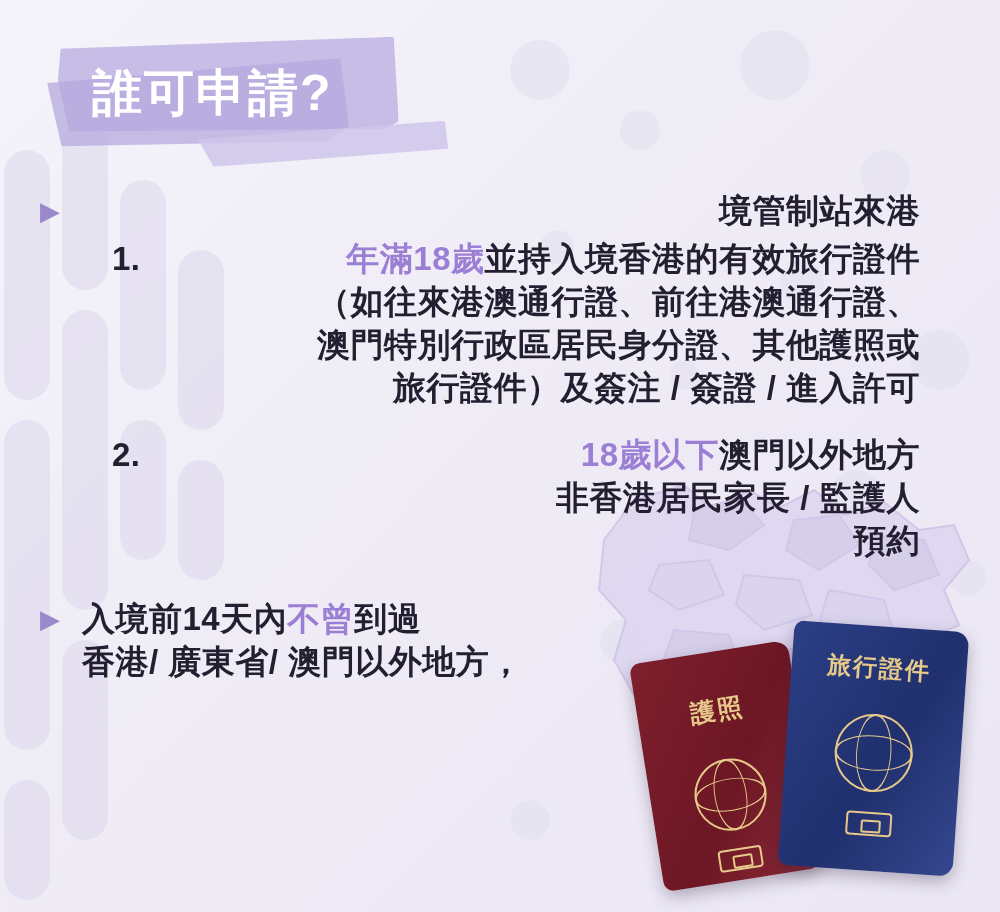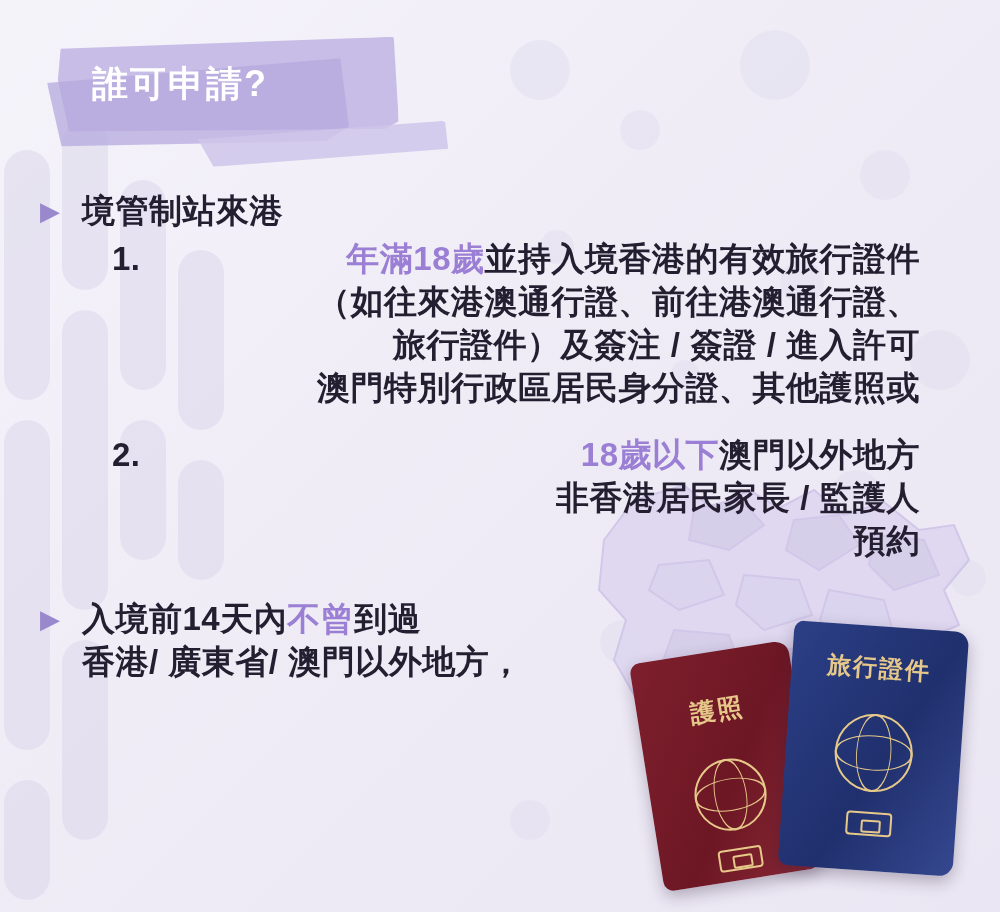--- a/index.html
+++ b/index.html
@@ -77,21 +77,21 @@
   .brush-c {
     left: 150px; top: 88px; width: 250px; height: 40px;
     background: #cfc6ea;
     opacity: .85;
     transform: rotate(-1.5deg);
     clip-path: polygon(0% 30%, 99% 0%, 100% 70%, 6% 100%);
   }
   .title-text {
     position: absolute;
     left: 44px; top: 24px;
-    font-size: 36px;
+    font-size: 50px;
     font-weight: bold;
     color: #ffffff;
     letter-spacing: 2px;
     white-space: nowrap;
     z-index: 3;
     font-family: "Liberation Sans", sans-serif;
   }
 
   
   .content {
@@ -260,29 +260,29 @@
   <div class="brush-a"></div>
   <div class="brush-b"></div>
   <div class="brush-c"></div>
   <div class="title-text">誰可申請?</div>
 </div>
 
 <div class="content">
 
   <div class="bullet-block">
     <div class="marker">▶</div>
-    <div class="para" style="margin-left:42px;">境管制站來港</div>
+    <div class="para" style="margin-left:42px;text-align:right;">境管制站來港</div>
 
     <div class="num-item">
       <div class="num-label">1.</div>
       <div class="num-body">
         <span class="hl">年滿18歲</span><span>並持入境香港的有效旅行證件</span>
         <div>（如往來港澳通行證、前往港澳通行證、</div>
+        <div>澳門特別行政區居民身分證、其他護照或</div>
         <div>旅行證件）及簽注 / 簽證 / 進入許可</div>
-        <div>澳門特別行政區居民身分證、其他護照或</div>
       </div>
     </div>
 
     <div class="spacer-sm"></div>
 
     <div class="num-item">
       <div class="num-label">2.</div>
       <div class="num-body">
         <span class="hl">18歲以下</span><span>澳門以外地方</span>
         <div>非香港居民家長 / 監護人</div>

